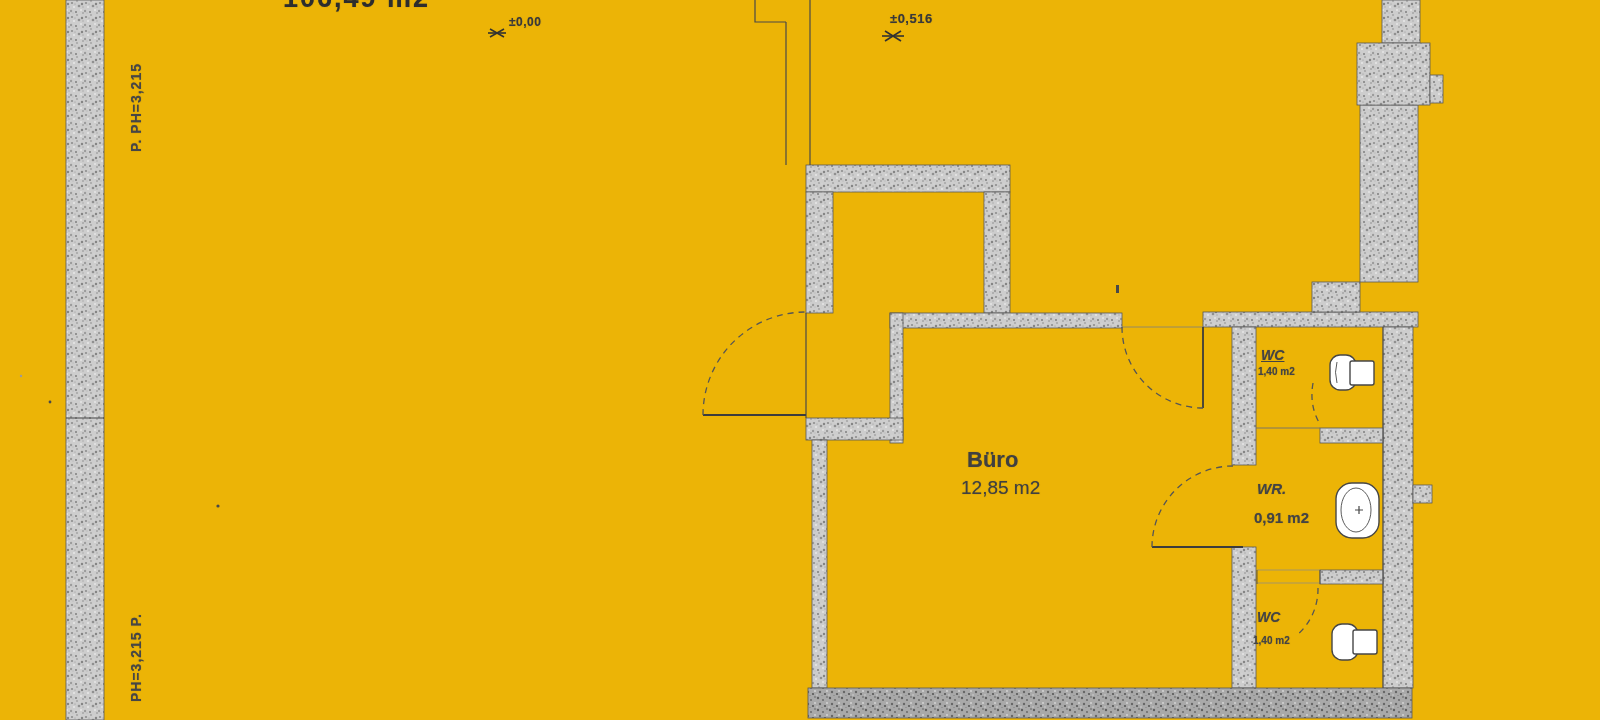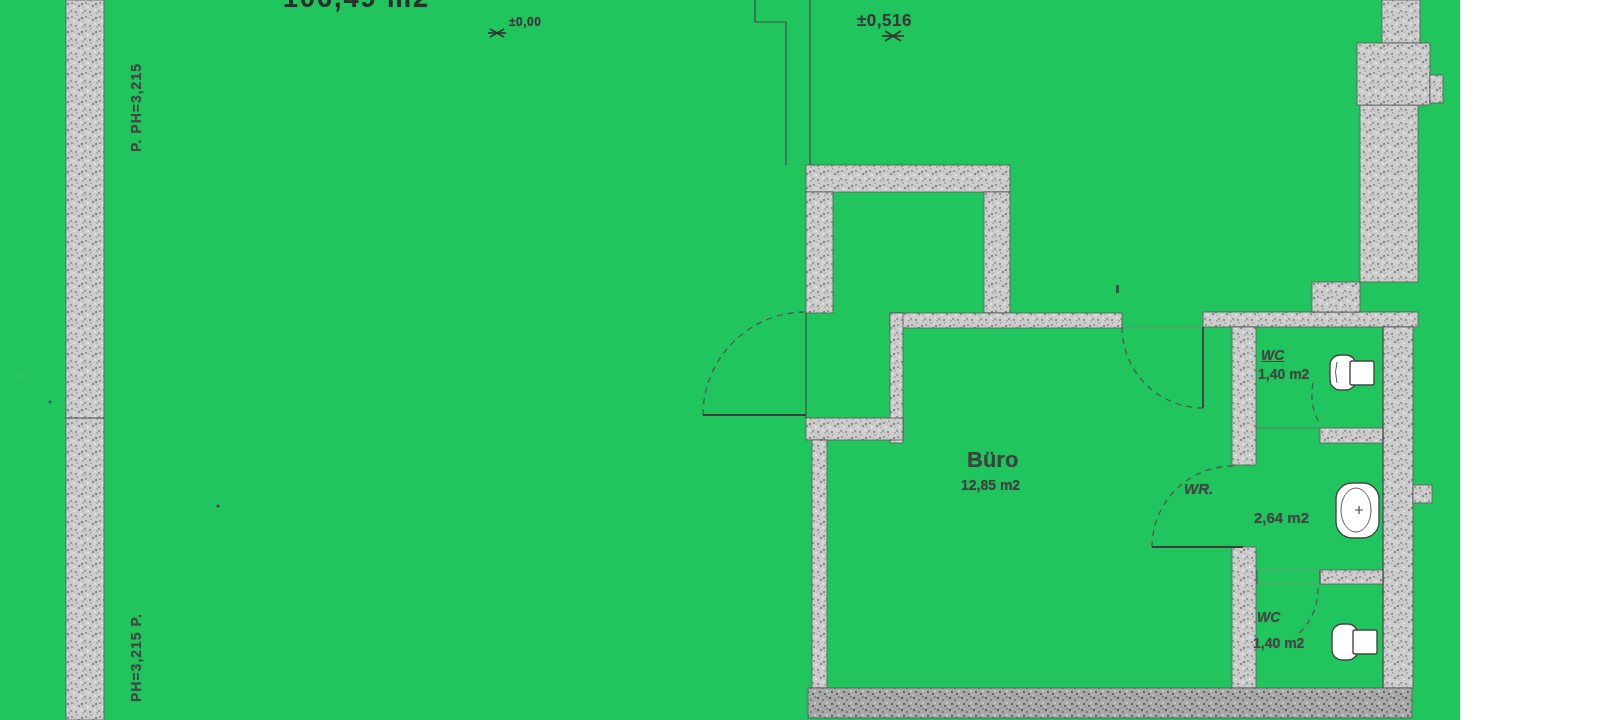--- a/index.html
+++ b/index.html
@@ -1,33 +1,33 @@
 <!DOCTYPE html>
 <html><head>
 <meta charset="utf-8">
 <style>
   html,body{margin:0;padding:0;background:#ffffff;}
   .stage{
-    position:relative;width:1460px;height:720px;overflow:hidden;
-    background:#22c55e;
+    position:relative;width:1600px;height:720px;overflow:hidden;
+    background:#eab308;
     font-family:"Liberation Sans", sans-serif;
     color:#3a3a3a;
     filter:blur(0.35px) contrast(1.02);
   }
   .stage svg{position:absolute;left:0;top:0;}
   .lbl{position:absolute;white-space:nowrap;color:#3a3a3a;
        text-shadow:0 0 1px rgba(70,70,70,.55);}
   .lbl-big{font-size:27px;font-weight:bold;letter-spacing:2px;color:#2f2f2f;}
   .lbl-small{font-size:12px;font-weight:bold;letter-spacing:.5px;}
   .lbl-rot{transform:rotate(-90deg);transform-origin:0 0;font-size:14px;
            font-weight:bold;letter-spacing:1px;color:#474747;}
   .room-name{font-size:22px;font-weight:bold;color:#414141;}
-  .room-area{font-size:14px;font-weight:bold;color:#414141;}
+  .room-area{font-size:19px;font-weight:normal;color:#414141;}
   .wet-name{font-size:15px;font-weight:bold;color:#454545;font-style:italic;}
-  .wet-area{font-size:14px;font-weight:bold;color:#454545;}
+  .wet-area{font-size:10px;font-weight:bold;color:#454545;}
   .u{text-decoration:underline;}
 </style>
 </head>
 <body>
 
 <div class="stage">
 
   <svg width="1600" height="720" viewBox="0 0 1600 720">
     <defs>
       <pattern id="st" patternUnits="userSpaceOnUse" width="14" height="14">
@@ -157,31 +157,31 @@
       <circle cx="218" cy="506" r="1.6"></circle>
       <circle cx="50" cy="402" r="1.4"></circle>
       <circle cx="21" cy="376" r="1.2" fill="#9a9a9a"></circle>
     </g>
   </svg>
 
   <div class="lbl lbl-big" style="left:283px; top:-17px;">106,49 m2</div>
 
   <div class="lbl lbl-small" style="left:509px; top:15px;">±0,00</div>
 
-  <div class="lbl lbl-small" style="left:857px; top:11px; font-size:17px;">±0,516</div>
+  <div class="lbl lbl-small" style="left:890px; top:11px; font-size:13px;">±0,516</div>
 
   <div class="lbl lbl-rot" style="left:128px; top:152px;">P. PH=3,215</div>
 
   <div class="lbl lbl-rot" style="left:128px; top:702px;">PH=3,215  P.</div>
 
   <div class="lbl room-name" style="left:967px; top:447px;">Büro</div>
   <div class="lbl room-area" style="left:961px; top:477px;">12,85 m2</div>
 
   <div class="lbl wet-name u" style="left:1261px; top:347px; font-size:14px;">WC</div>
   <div class="lbl wet-area" style="left:1258px; top:366px;">1,40 m2</div>
 
-  <div class="lbl wet-name" style="left:1184px; top:480px;">WR.</div>
-  <div class="lbl wet-area" style="left:1254px; top:509px; font-size:15px;">2,64 m2</div>
+  <div class="lbl wet-name" style="left:1257px; top:480px;">WR.</div>
+  <div class="lbl wet-area" style="left:1254px; top:509px; font-size:15px;">0,91 m2</div>
 
   <div class="lbl wet-name" style="left:1257px; top:609px; font-size:14px;">WC</div>
   <div class="lbl wet-area" style="left:1253px; top:635px;">1,40 m2</div>
 
 </div>
 
 </body></html>

